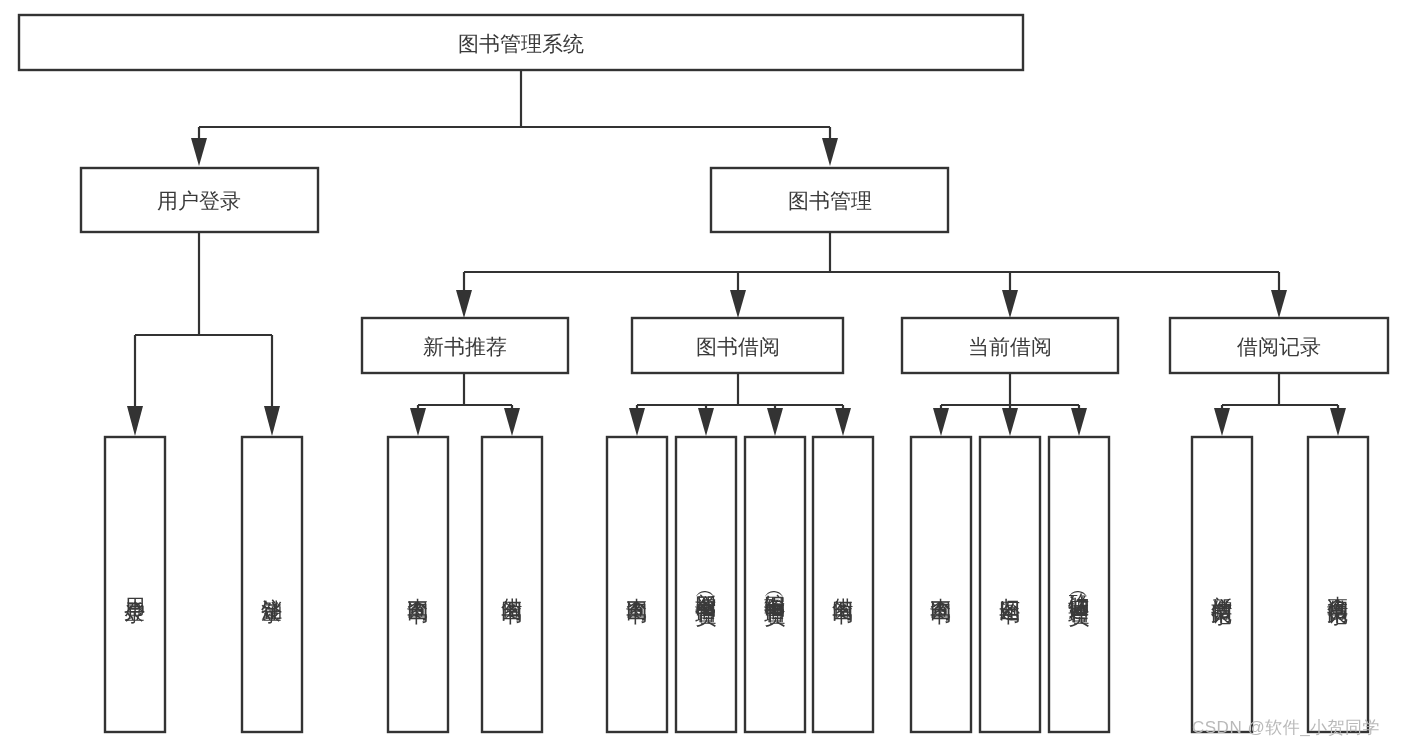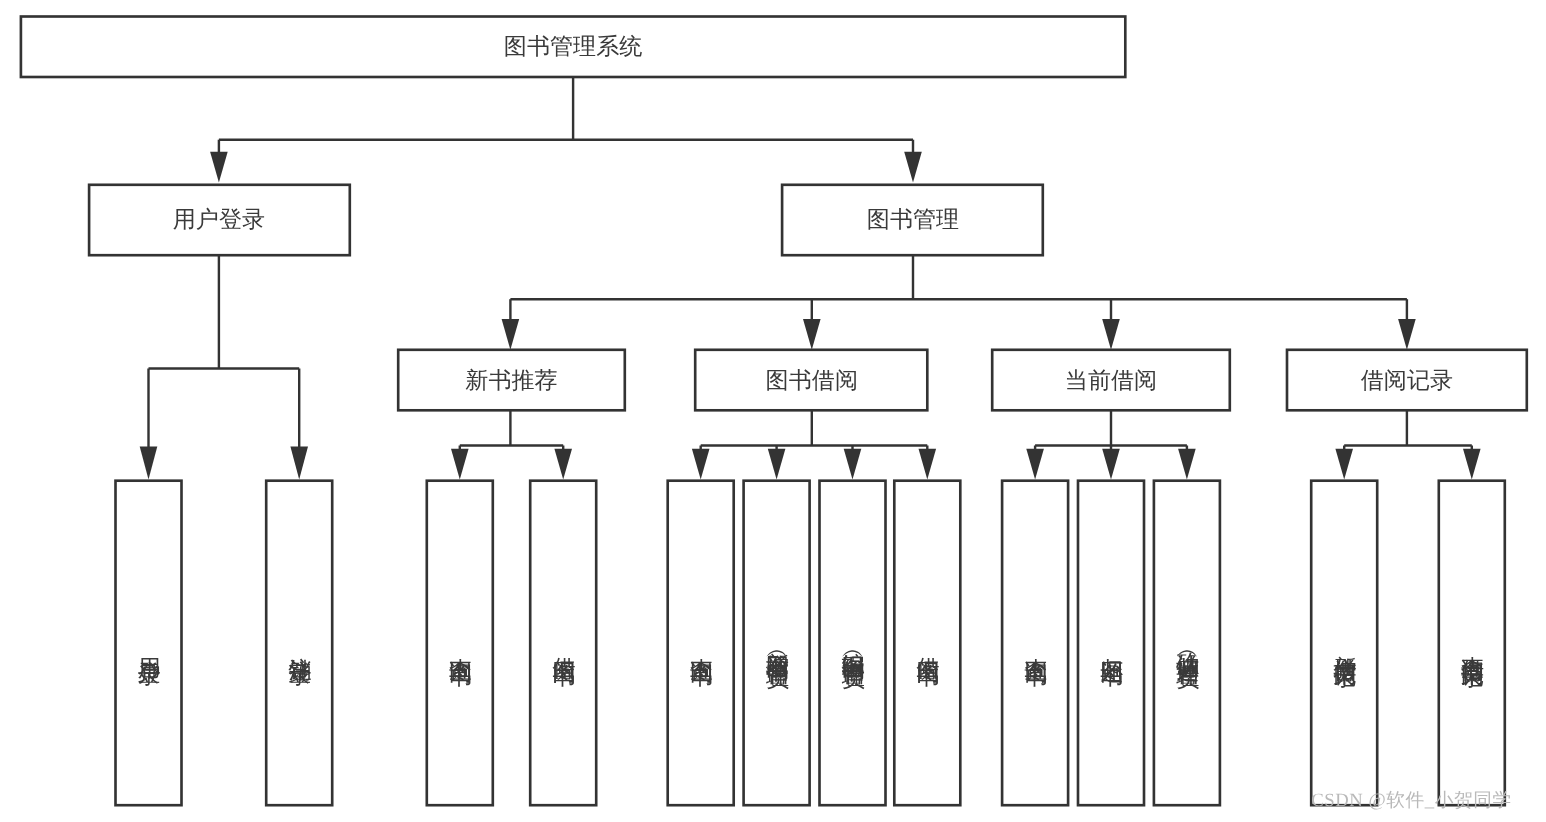--- a/index.html
+++ b/index.html
@@ -198,15 +198,15 @@
   <div class="node-label-v" style="left:745px; top:437px; width:60px; height:295px;">编辑图书（管理员）</div>
   <div class="node-label-v" style="left:813px; top:437px; width:60px; height:295px;">借阅图书</div>
 
   <div class="node-label-v" style="left:911px; top:437px; width:60px; height:295px;">查询图书</div>
   <div class="node-label-v" style="left:980px; top:437px; width:60px; height:295px;">归还图书</div>
   <div class="node-label-v" style="left:1049px; top:437px; width:60px; height:295px;">确认归还（管理员）</div>
 
   <div class="node-label-v" style="left:1192px; top:437px; width:60px; height:295px;">新增借阅记录</div>
   <div class="node-label-v" style="left:1308px; top:437px; width:60px; height:295px;">查询借阅记录</div>
 
-  <div class="watermark" style="left:1192px; top:716px;font-family:Liberation Serif, serif;">CSDN @软件_小贺同学</div>
+  <div class="watermark" style="left:1192px; top:716px;">CSDN @软件_小贺同学</div>
 
 </div>
 
 </body></html>

